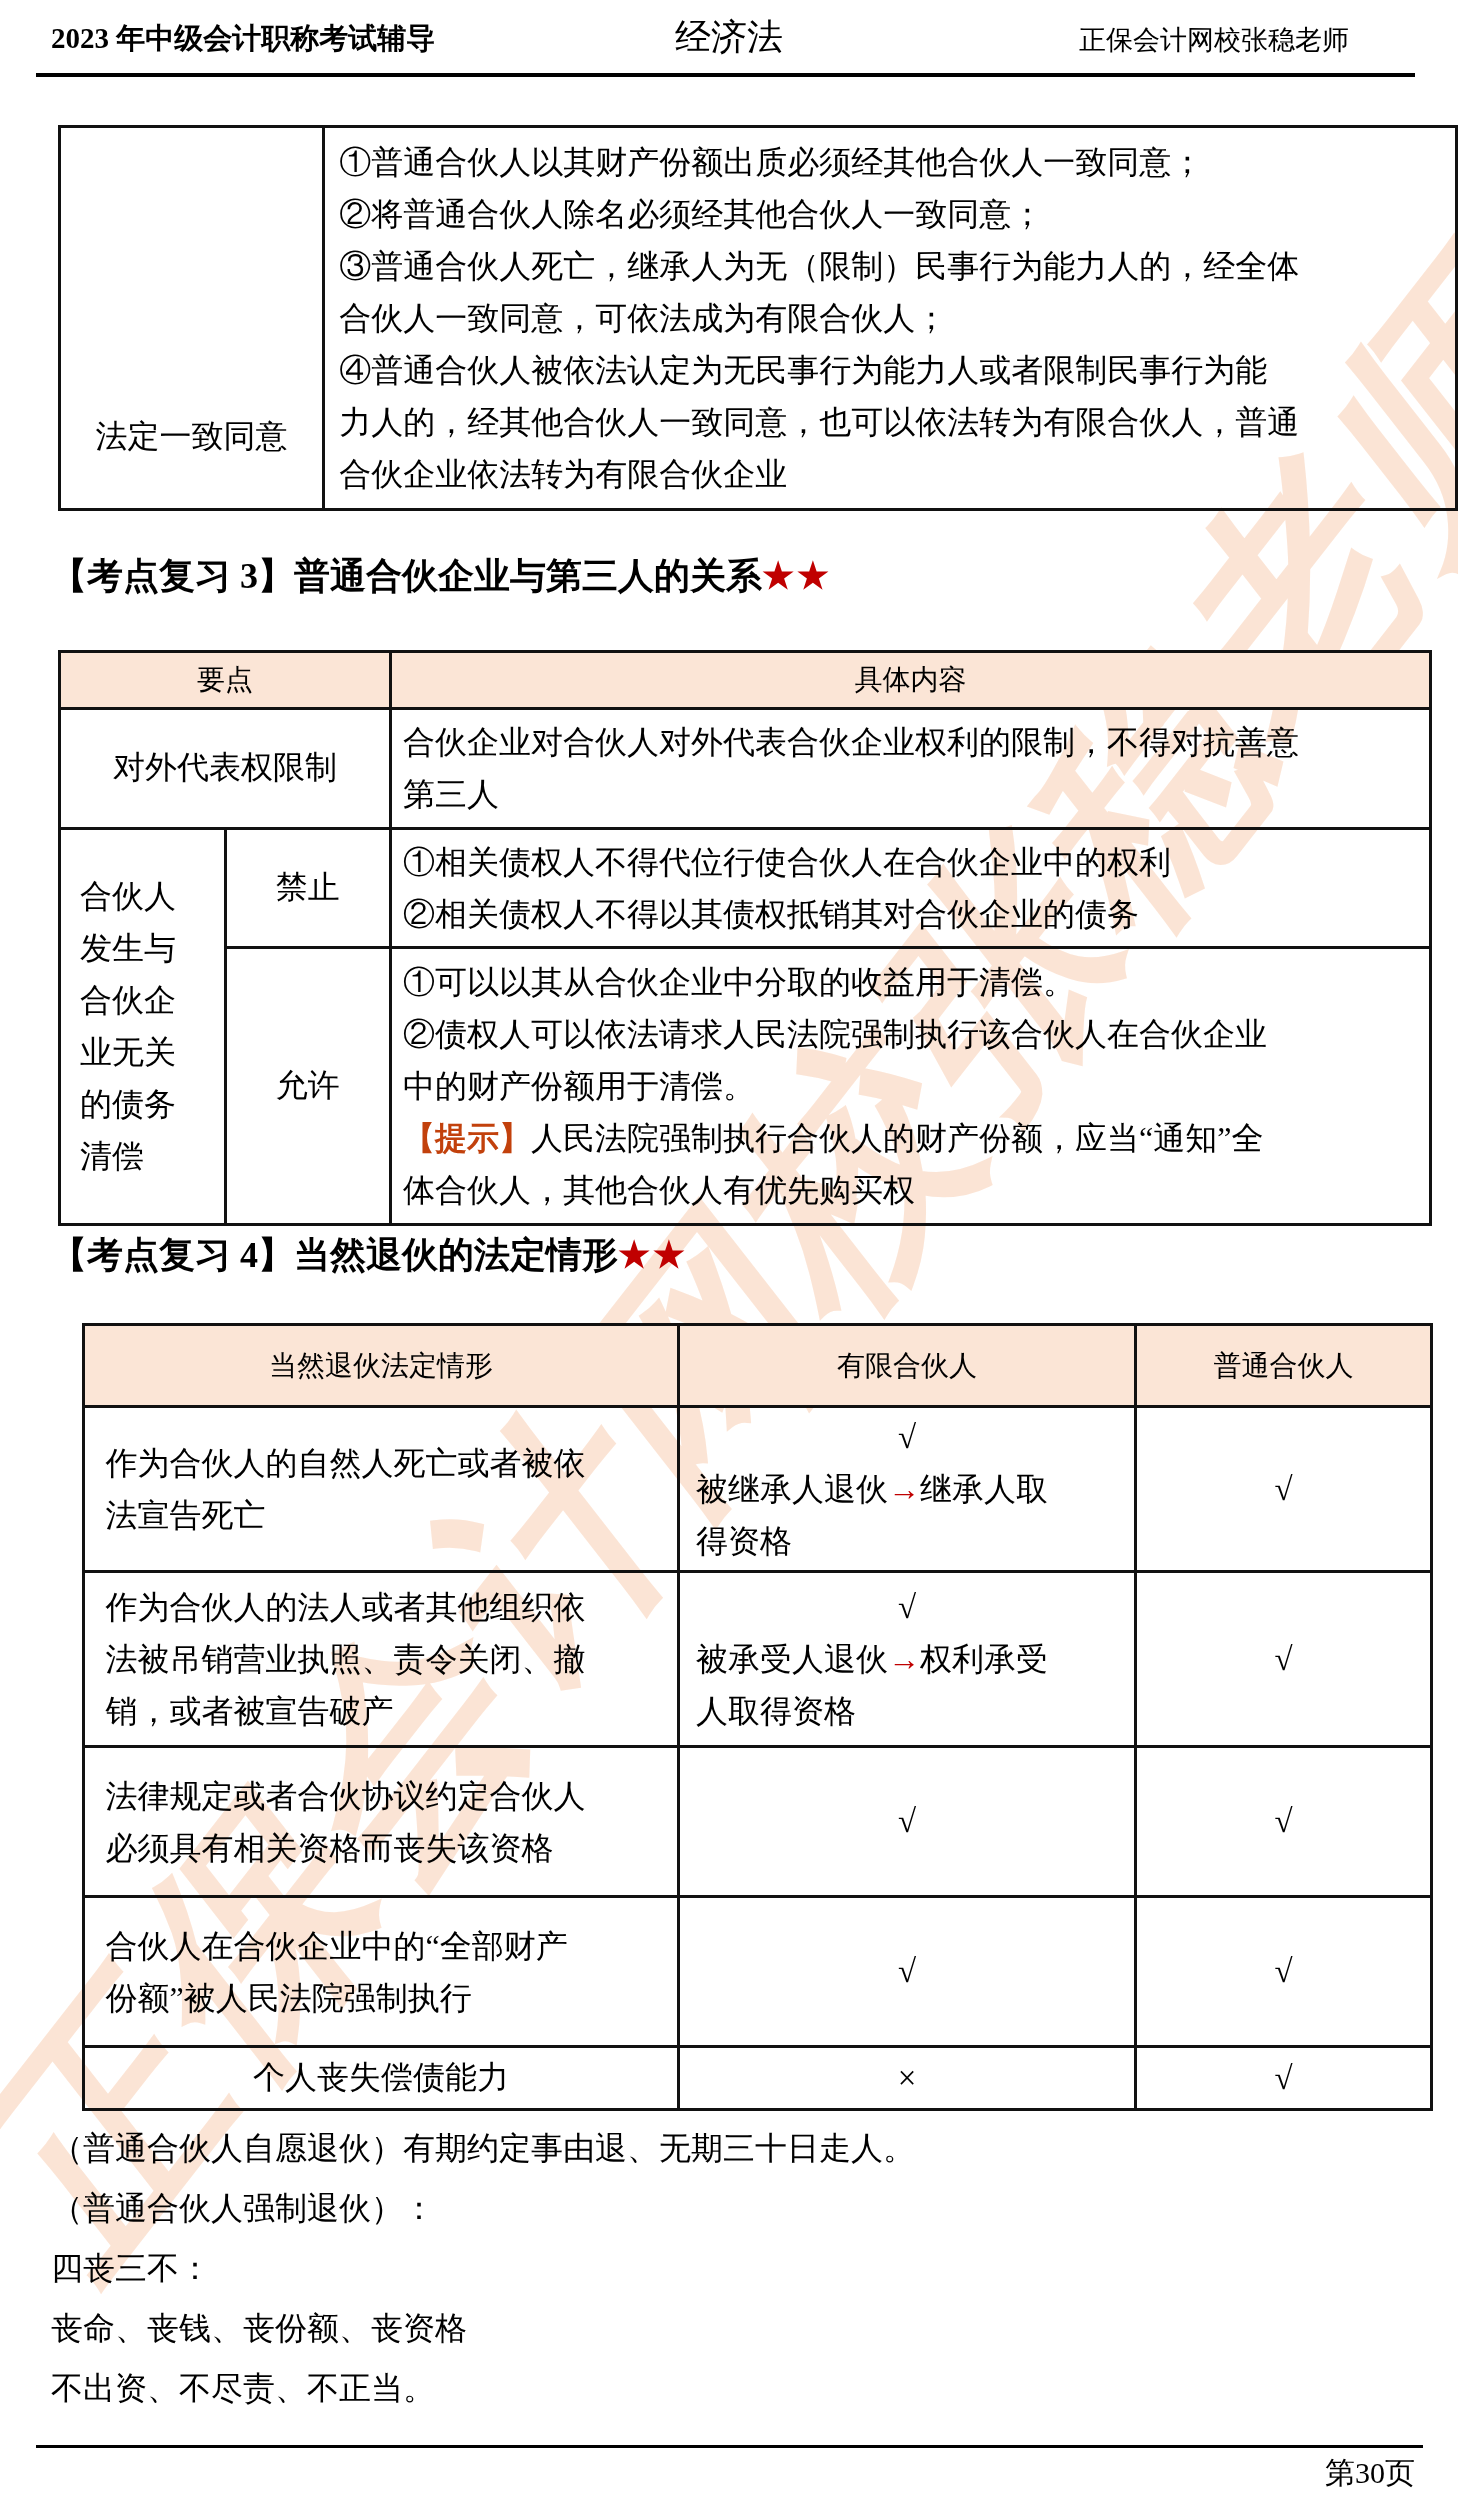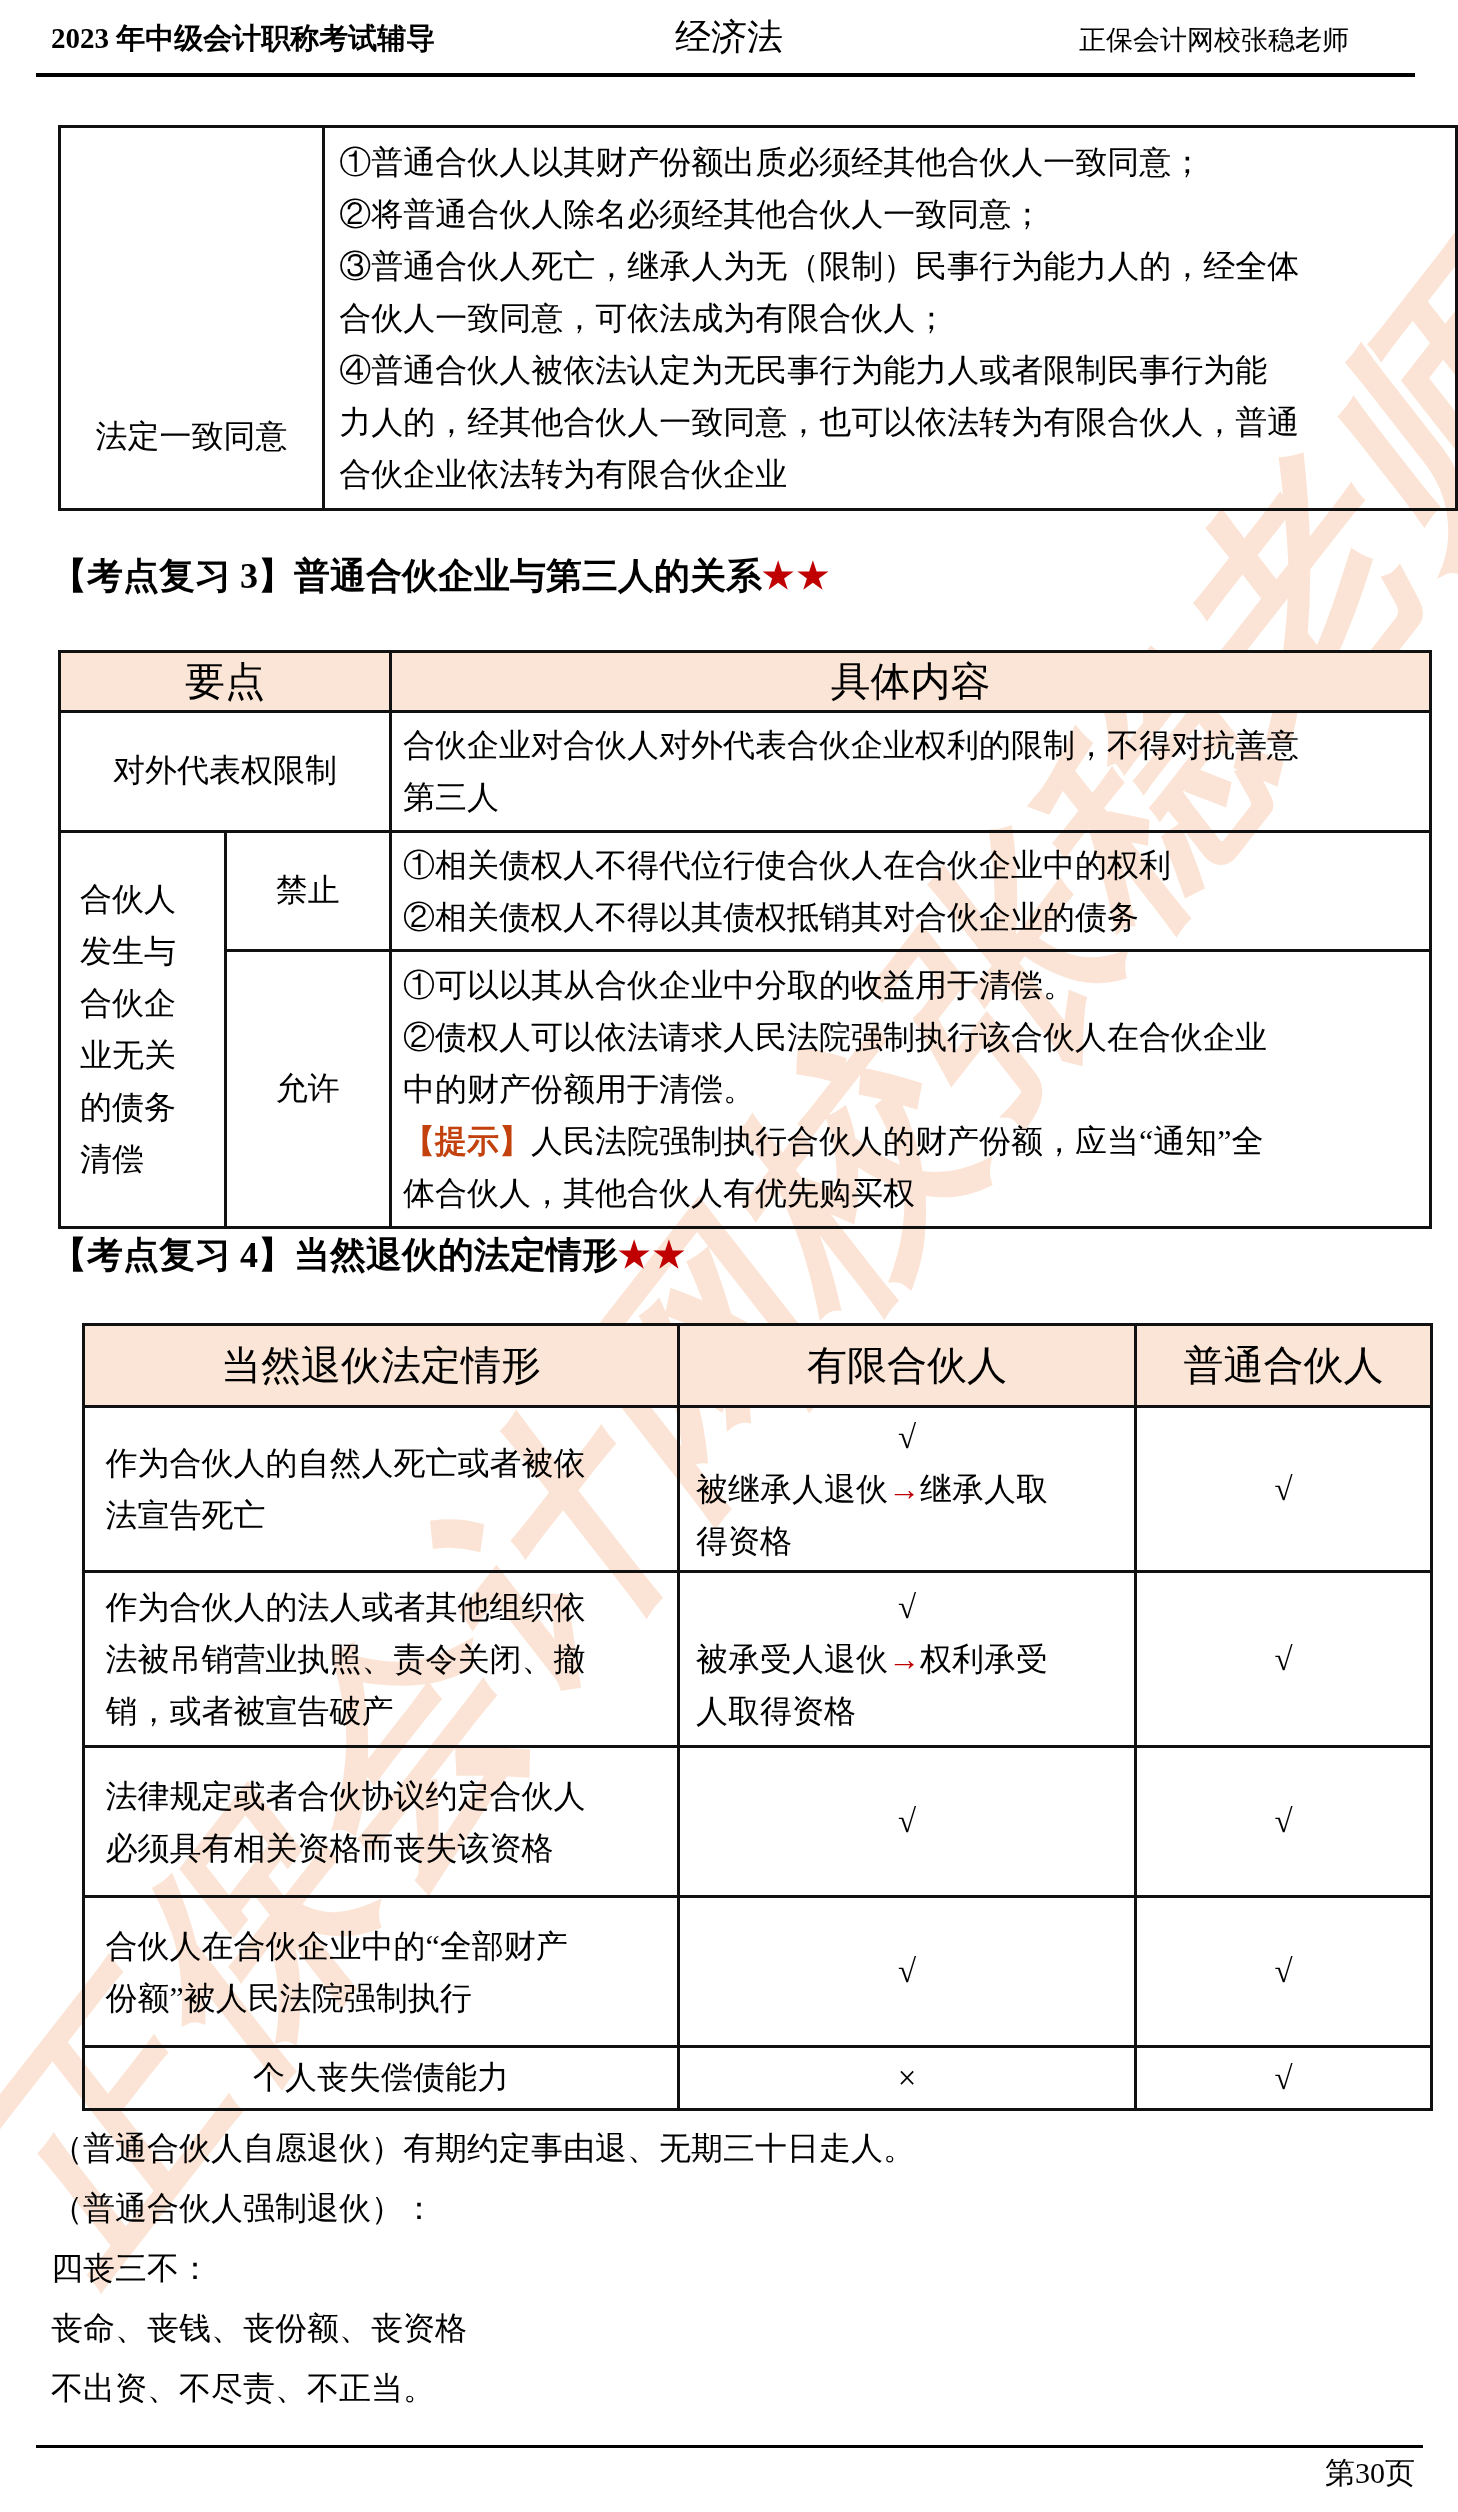--- a/index.html
+++ b/index.html
@@ -14,21 +14,21 @@
   .h-left{position:absolute;left:51px;top:19px;font-size:29px;font-weight:bold;z-index:1;}
   .h-center{position:absolute;left:0;right:0;top:12.6px;text-align:center;font-size:36px;z-index:1;}
   .h-right{position:absolute;right:109px;top:22px;font-size:27px;z-index:1;}
   .rule{position:absolute;background:#000;z-index:1;}
   .top-rule{left:36px;top:73px;width:1379px;height:4px;}
   .bottom-rule{left:36px;top:2445px;width:1387px;height:3.2px;}
   .pageno{position:absolute;right:43px;top:2453px;font-size:30px;z-index:1;margin-left:17px;}
   
   table{border-collapse:collapse;table-layout:fixed;position:absolute;z-index:1;font-size:32px;}
   td{border:3.2px solid #111;vertical-align:middle;background:transparent;}
-  .hdr td{background:#fbe5d6;text-align:center;font-size:40px;}
+  .hdr td{background:#fbe5d6;text-align:center;font-size:28px;}
   .line{line-height:52px;white-space:nowrap;}
   .center{text-align:center;}
   
   .t1{left:58px;top:125px;width:1361px;}
   .t1 .lab{width:259px;text-align:center;vertical-align:bottom;padding-bottom:49px;}
   .t1 .cnt{width:1102px;padding:8px 14.2px;vertical-align:top;}
   
   .sec{position:absolute;left:51px;font-size:36px;font-weight:bold;z-index:1;white-space:nowrap;}
   .sec3{top:552px;}
   .sec4{top:1231px;}

